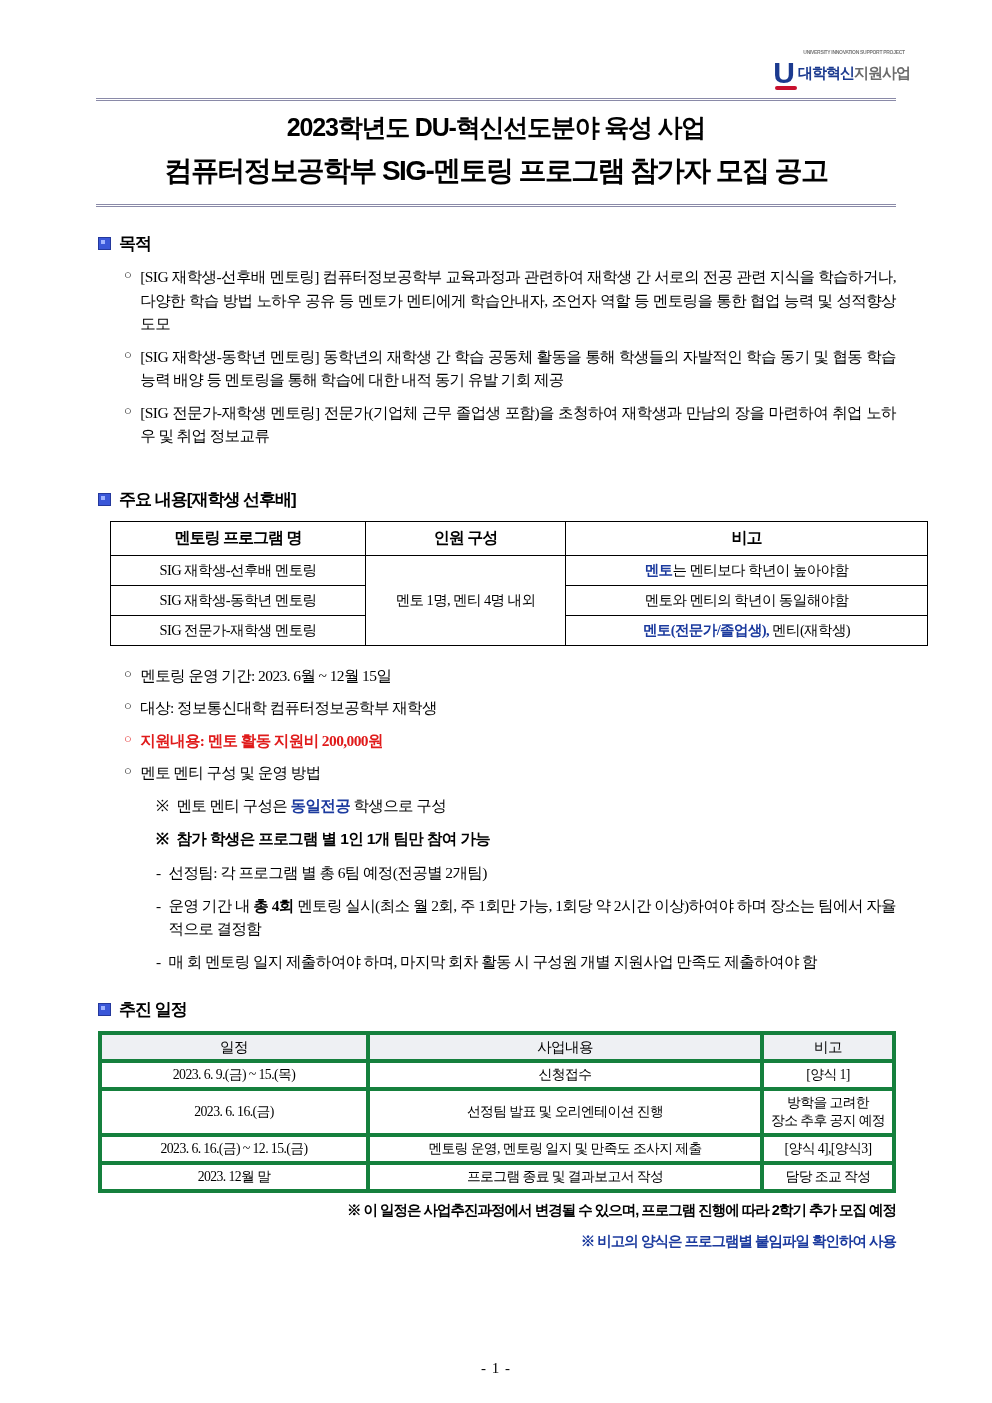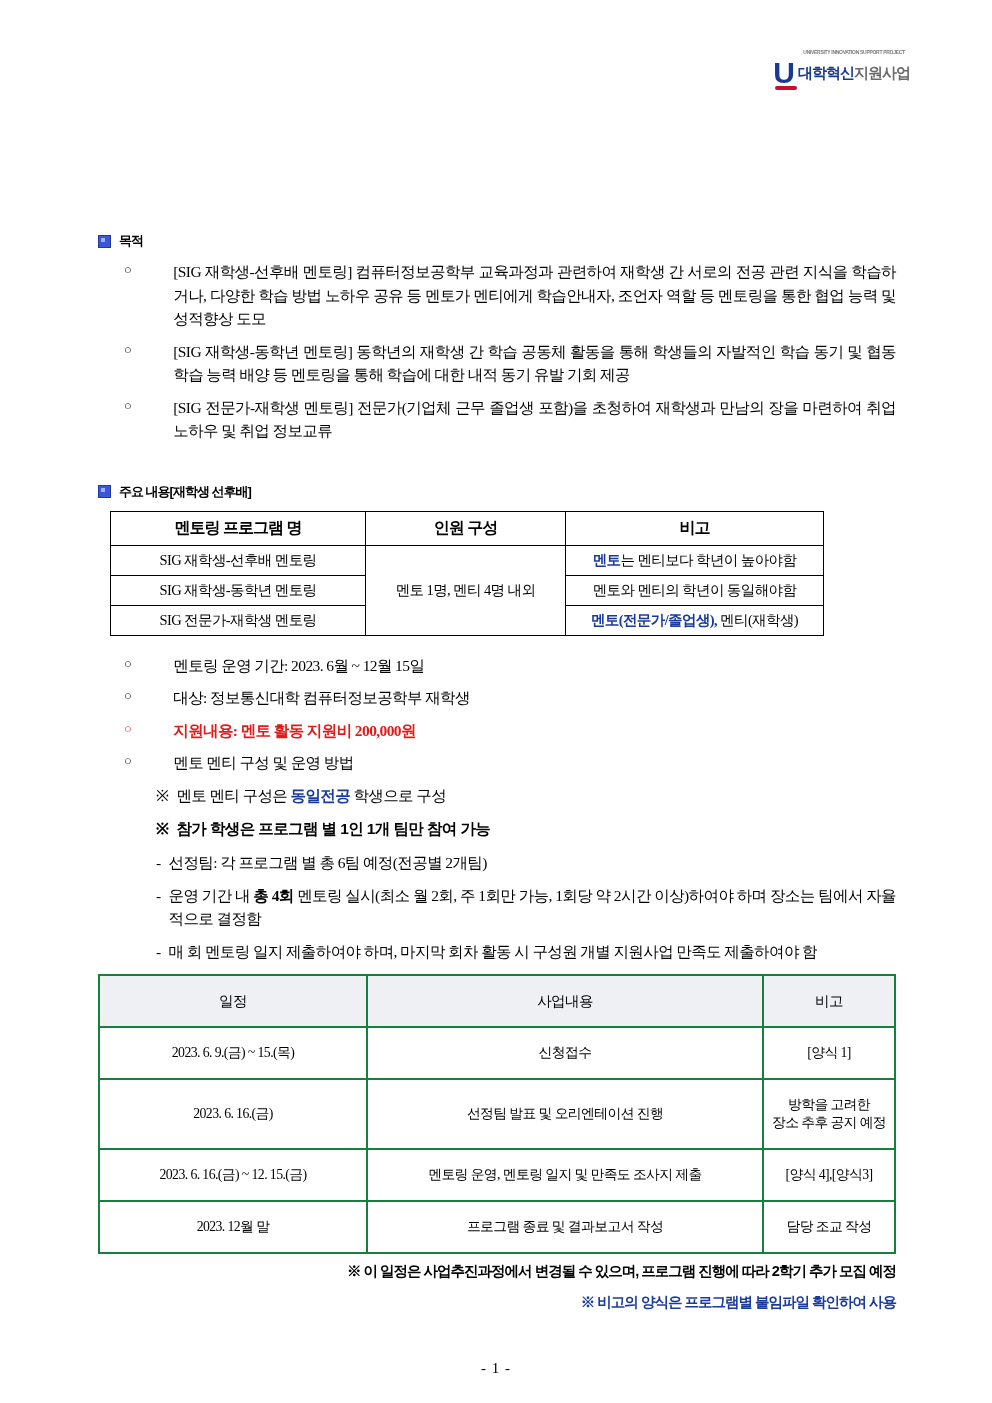--- a/index.html
+++ b/index.html
@@ -63,21 +63,21 @@
     font-family: "Liberation Sans", sans-serif;
     font-size: 28px; font-weight: bold;
     letter-spacing: -1.6px;
   }
 
   
   .content { position: absolute; left: 96px; top: 232px; width: 800px; }
   .sec-head {
     display: flex; align-items: center; gap: 8px;
     font-family: "Liberation Sans", sans-serif;
-    font-size: 13px; font-weight: bold;
+    font-size: 17px; font-weight: bold;
     letter-spacing: -1px;
     margin: 0 0 10px 2px;
   }
   .sq {
     width: 13px; height: 13px;
     background: #3a57d8;
     border: 1px solid #24389c;
     display: inline-block;
     position: relative;
     flex: 0 0 auto;
@@ -91,30 +91,30 @@
   .bullets { margin: 0 0 0 28px; }
   .bl {
     display: flex; gap: 9px;
     font-size: 15.5px;
     line-height: 1.52;
     letter-spacing: -0.6px;
     margin-bottom: 9px;
     text-align: justify;
   }
   .bl .mark { flex: 0 0 auto; font-size: 13px; line-height: 1.6; }
-  .bl .txt { flex: 1 1 auto; margin-left: 33px; }
+  .bl .txt { flex: 1 1 auto; }
   .red { color: #e01b1b; font-weight: bold; }
   .blue { color: #1b3a9e; font-weight: bold; }
   .bold { font-weight: bold; }
 
   
   table { border-collapse: collapse; }
   .t1 {
     margin: 2px 0 18px 14px;
-    width: 714px;
+    width: 818px;
     font-size: 14.5px;
     letter-spacing: -0.6px;
   }
   .t1 th, .t1 td {
     border: 1px solid #000;
     text-align: center;
     padding: 5px 20px;
   }
   .t1 th {
     font-family: "Liberation Sans", sans-serif;
@@ -131,23 +131,23 @@
   .star { font-family: "Liberation Sans", sans-serif; }
 
   
   .t2 {
     margin: 2px 0 6px 2px;
     width: 798px;
     font-size: 13.8px;
     letter-spacing: -0.6px;
   }
   .t2 th, .t2 td {
-    border: 2px solid #15803d;
+    border: 4px solid #15803d;
     text-align: center;
-    padding: 16px 3px;
+    padding: 3px 3px;
     line-height: 1.3;
   }
   .t2 thead th {
     background: #eef0f3;
     font-family: "Liberation Sans", sans-serif;
     font-size: 14.5px;
     font-weight: normal;
   }
   .t2 .c1 { width: 268px; }
   .t2 .c3 { width: 132px; }
@@ -169,20 +169,24 @@
   <div class="logo-wrap">
     <div class="logo-mark">
       <span>U</span>
       <span class="logo-sup">UNIVERSITY INNOVATION SUPPORT PROJECT</span>
     </div>
     <div class="logo-text">
       <span>대학혁신</span><span class="gray">지원사업</span>
     </div>
   </div>
 
+  <div class="title-box">
+    <div class="title-1">2023학년도 DU-혁신선도분야 육성 사업</div>
+    <div class="title-2">컴퓨터정보공학부 SIG-멘토링 프로그램 참가자 모집 공고</div>
+  </div>
 
   <div class="content">
 
     <div class="sec-head">
       <span class="sq"></span>
       <span>목적</span>
     </div>
     <div class="bullets">
       <div class="bl">
         <span class="mark">○</span>
@@ -263,20 +267,24 @@
       <div class="ln">
         <span class="mk">-</span>
         <span class="tx"><span>운영 기간 내 </span><span class="bold">총 4회</span><span> 멘토링 실시(최소 월 2회, 주 1회만 가능, 1회당 약 2시간 이상)하여야 하며 장소는 팀에서 자율적으로 결정함</span></span>
       </div>
       <div class="ln">
         <span class="mk">-</span>
         <span class="tx">매 회 멘토링 일지 제출하여야 하며, 마지막 회차 활동 시 구성원 개별 지원사업 만족도 제출하여야 함</span>
       </div>
     </div>
 
+    <div class="sec-head" style="margin-top:24px">
+      <span class="sq"></span>
+      <span>추진 일정</span>
+    </div>
 
     <table class="t2">
       <thead>
         <tr>
           <th class="c1">일정</th>
           <th>사업내용</th>
           <th class="c3">비고</th>
         </tr>
       </thead>
       <tbody>

